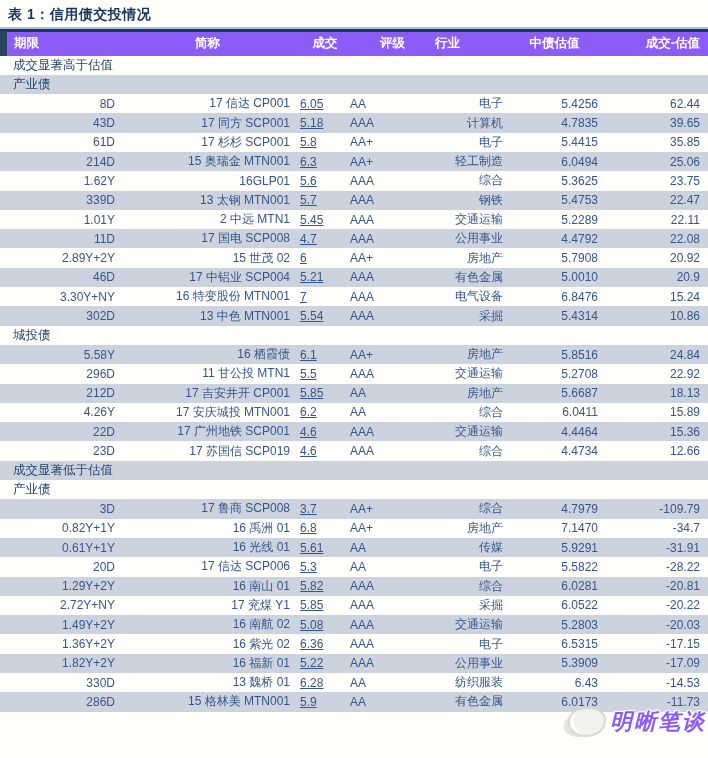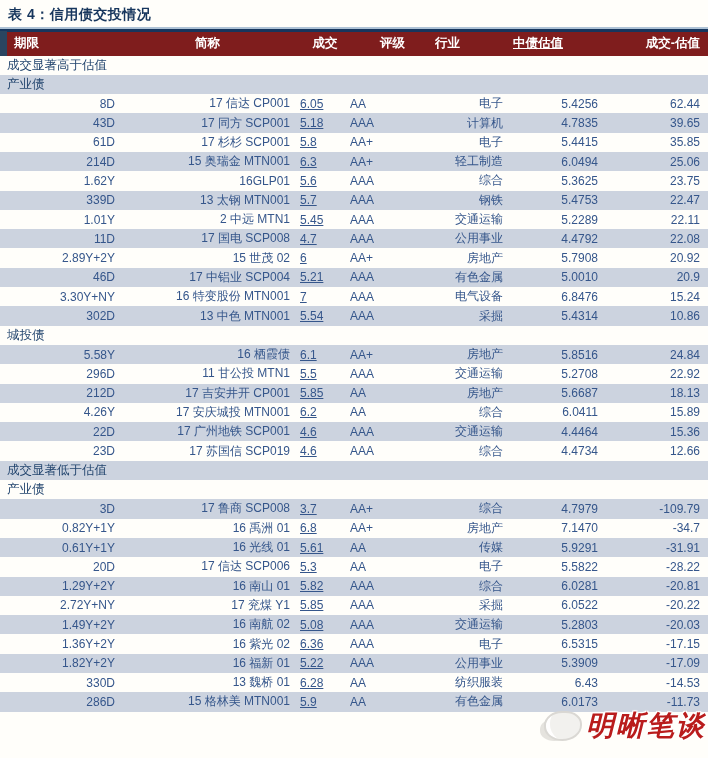--- a/index.html
+++ b/index.html
@@ -15,39 +15,39 @@
     font-size:14px; font-weight:bold; color:#17365D;
     border-bottom:2px solid #AFC3D6;
     letter-spacing:0.5px;
   }
 
   table.bond-table {
     width:708px; border-collapse:collapse; table-layout:fixed;
     border-top:3px solid #17365D;
     font-size:12px;
   }
-  thead tr { background:#7f1d1d; height:25px; }
+  thead tr { background:#8b5cf6; height:25px; }
   th {
     color:#FFFFFF; font-weight:bold; font-size:12.5px;
     padding:0; white-space:nowrap; overflow:hidden;
   }
   tbody tr { height:19.3px; }
   tbody tr:nth-child(even) { background:#CCD3DF; }
   td {
     color:#35568B; padding:0; white-space:nowrap; overflow:hidden;
     font-size:12px;
   }
-  td.label-cell { color:#24466F; font-size:12.5px; text-align:left; padding-left:7px; }
+  td.label-cell { color:#24466F; font-size:12.5px; text-align:left; padding-left:13px; }
 
   th.c0 { text-align:left;  padding-left:14px; }
   th.c1 { text-align:center; }
   th.c2 { text-align:center; }
   th.c3 { text-align:center; }
   th.c4 { text-align:left; padding-right:12px; }
-  th.c5 { text-align:left; padding-right:14px;text-decoration:underline; }
+  th.c5 { text-align:center; padding-right:14px; }
   th.c6 { text-align:right; padding-right:8px; }
 
   td.c0 { text-align:right;  }
   td.c1 { text-align:right; padding-right:10px; }
   td.c2 { text-align:left; padding-right:8px;text-decoration:underline; }
   td.c3 { }
   td.c4 { text-align:right; padding-right:10px; }
   td.c5 { text-align:right; padding-right:12px; }
   td.c6 { text-align:right; padding-right:8px; }
 
@@ -62,34 +62,34 @@
   }
   .wm-logo {
     width:34px; height:26px; margin-right:4px;
     background:#F2F1EE;
     border:2px solid #D9D7D2;
     border-radius:50% 45% 55% 50%;
     box-shadow:-8px 4px 0 -4px #E4E2DD, 10px -2px 0 -6px #FFFFFF inset;
     opacity:0.95;
   }
   .wm-text {
-    font-size:28px; font-weight:bold; font-style:italic;
-    color:#b91c1c; letter-spacing:2px;
+    font-size:22px; font-weight:bold; font-style:italic;
+    color:#8b5cf6; letter-spacing:2px;
     text-shadow:
       -1px -1px 0 #FFFFFF, 1px -1px 0 #FFFFFF,
       -1px  1px 0 #FFFFFF, 1px  1px 0 #FFFFFF,
        0 0 3px #FFFFFF;
   }
 </style>
 </head>
 <body>
 
 <div class="page">
 
-  <div class="title-bar">表 4：信用债交投情况</div>
+  <div class="title-bar">表 1：信用债交投情况</div>
 
   <div class="header-cap"></div>
 
   <table class="bond-table">
     <colgroup>
       <col style="width:115px">
         <col style="width:185px">
         <col style="width:50px">
       <col style="width:85px">
         <col style="width:78px">

